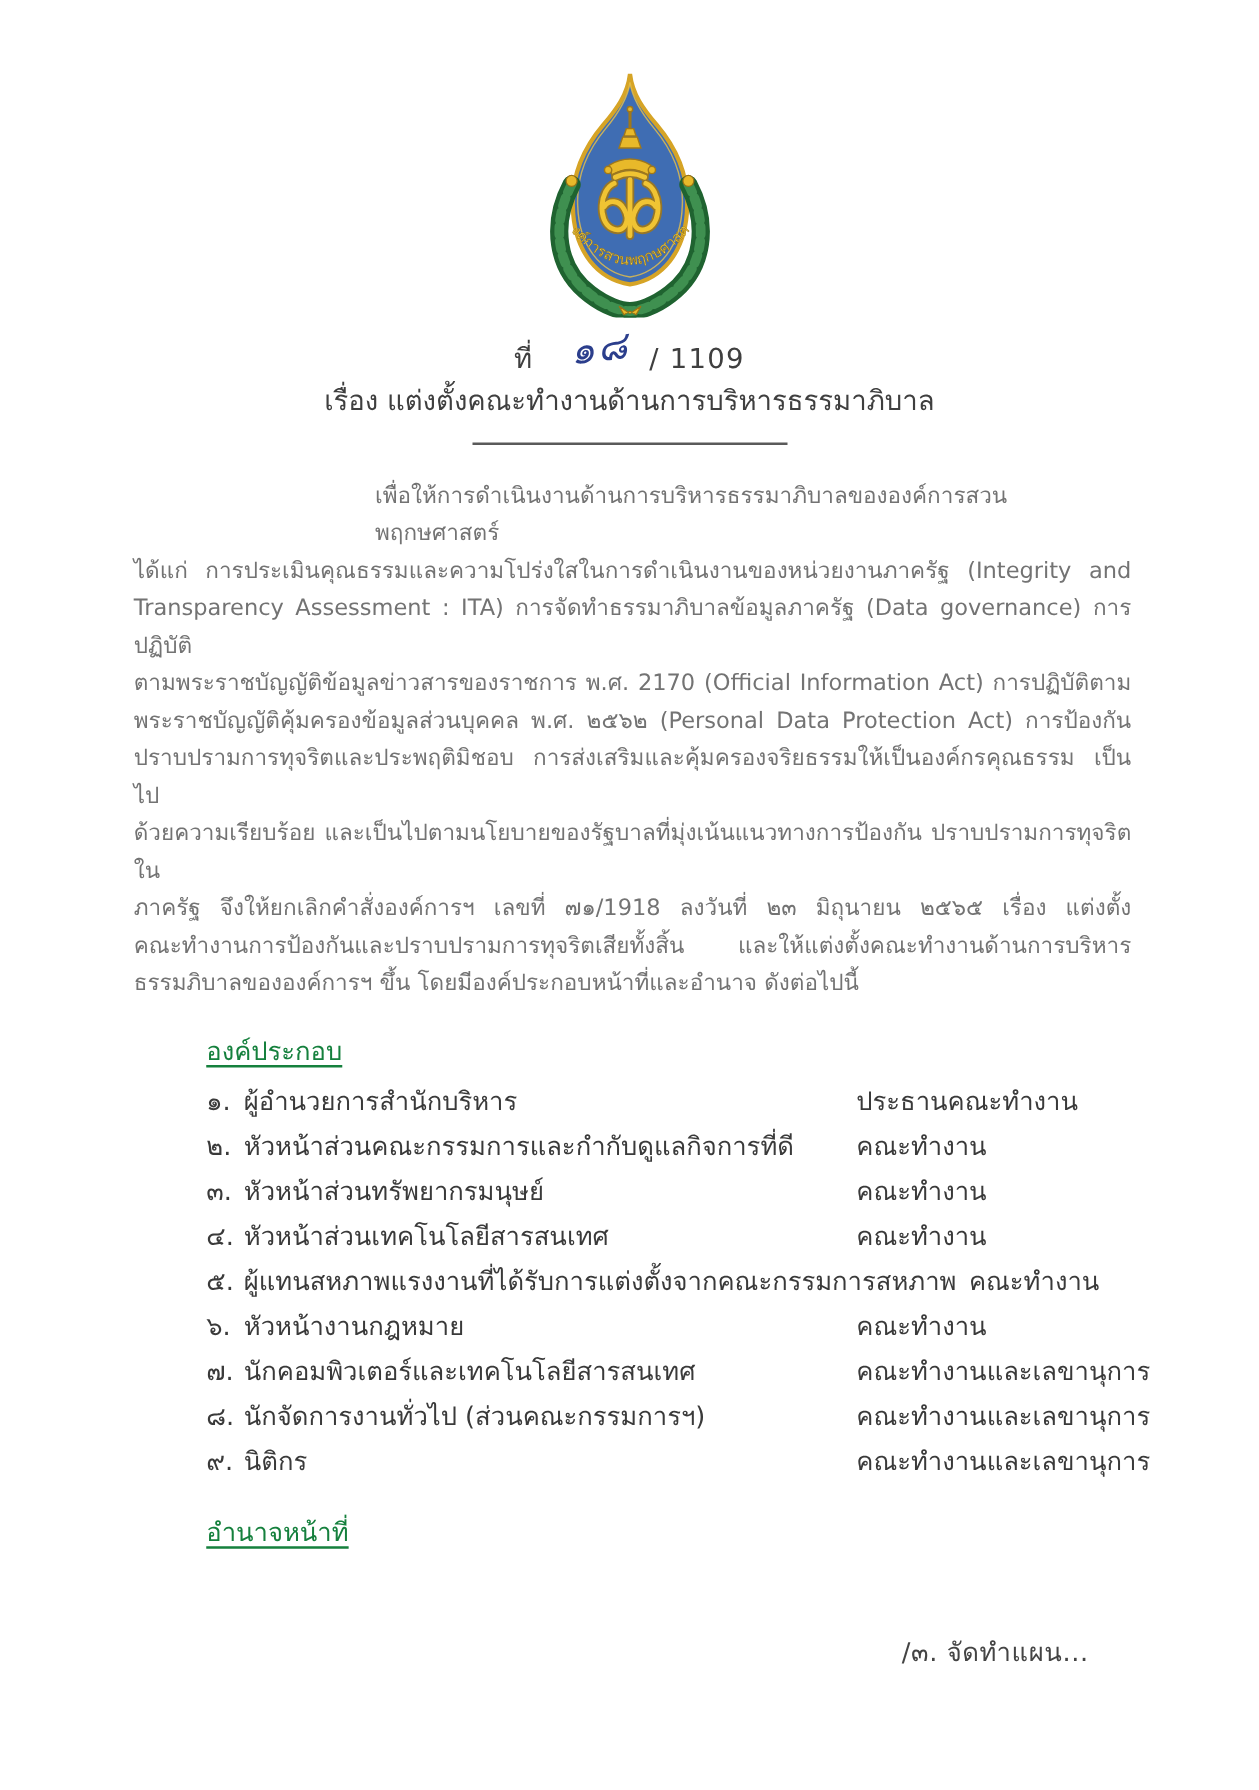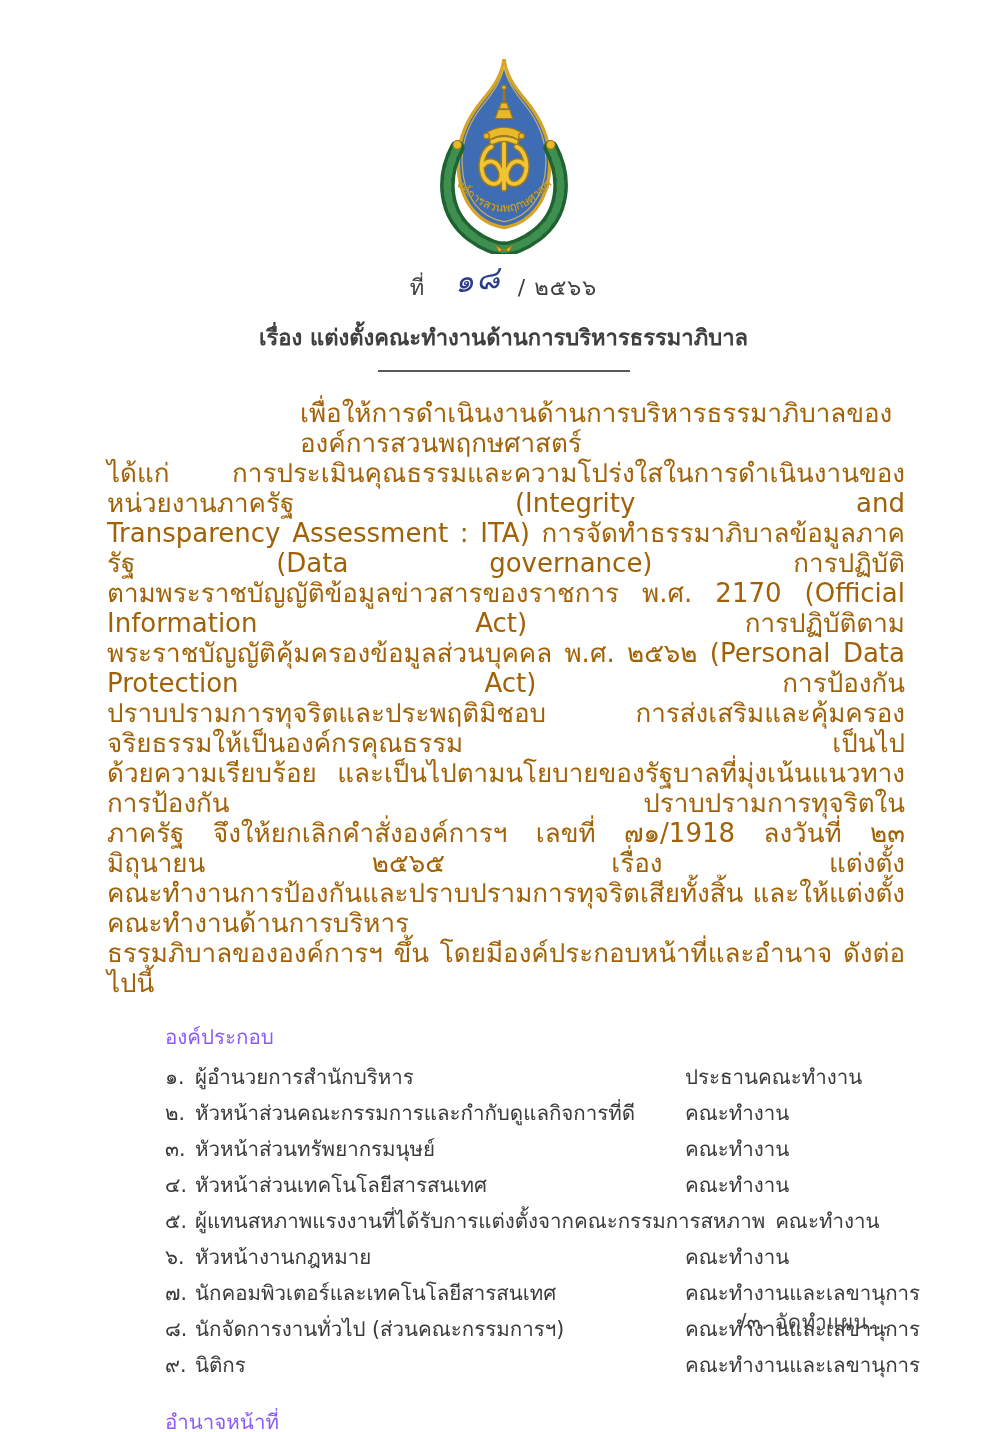--- a/index.html
+++ b/index.html
@@ -20,45 +20,46 @@
     display:inline-block;
     color:#2b3e8c;
     font-size:31px;
     font-style:italic;
     transform:rotate(-7deg);
     margin:0 16px 0 30px;
     position:relative; top:-5px;
     letter-spacing:2px;
   }
   .num-suffix{letter-spacing:1px;}
-  .subject{margin-top:18px;font-weight:bold;}
+  .subject{margin-top:2px;}
   .divider{width:252px;border:none;border-top:2px solid #5a5a5a;margin:16px auto 0;}
   
-  .para{margin:0 102px 0 107px;font-size:26px;line-height:30px;color:#a16207;}
+  .para{margin:0 102px 0 107px;font-size:18px;line-height:30px;color:#737373;}
   .para .pline{text-align:justify;text-align-last:justify;}
   .para .pline:last-child{text-align-last:auto;}
   .intro{margin-top:26px;}
   .intro .pline:first-child{padding-left:193px;}
   
   .sect-h{
     margin:22px 0 4px 165px;
     font-size:20.5px;
-    color:#8b5cf6;
+    color:#15803d;
+    text-decoration:underline;
     text-underline-offset:4px;
   }
   .members{margin:6px 100px 0 165px;font-size:20.5px;}
   .mrow{display:flex;align-items:baseline;line-height:36px;white-space:nowrap;}
   .mno{display:inline-block;width:30px;flex-shrink:0;}
   .mname{display:inline-block;min-width:480px;padding-right:10px;}
   .mrole{display:inline-block;}
   .duty-sect{}
   
   .footer{
     position:absolute;
-    right:118px;bottom:94px;
+    right:136px;bottom:94px;
     font-size:20.5px;color:#444;
     letter-spacing:.5px;
   }
 </style>
 </head>
 <body>
 
 <div class="page">
 
   <div class="logo-wrap">
@@ -106,21 +107,21 @@
       </g>
 
       <text font-size="12" fill="#f5d03a" stroke="#8a6410" stroke-width="0.3" font-family="DejaVu Sans, Liberation Sans, sans-serif">
         <textPath href="#arcT" startOffset="50%" text-anchor="middle">องค์การสวนพฤกษศาสตร์</textPath>
       </text>
     </svg>
   </div>
 
   <div class="hdr">
     <div class="num-line">
-      <span>ที่</span><span class="hand">๑๘</span><span class="num-suffix">/ ๒๕๖๖</span>
+      <span>ที่</span><span class="hand">๑๘</span><span class="num-suffix">/ 1109</span>
     </div>
     <div class="subject">เรื่อง แต่งตั้งคณะทำงานด้านการบริหารธรรมาภิบาล</div>
     <hr class="divider">
   </div>
 
   <div class="para intro">
 
   <div class="pline">เพื่อให้การดำเนินงานด้านการบริหารธรรมาภิบาลขององค์การสวนพฤกษศาสตร์</div>
       <div class="pline">ได้แก่ การประเมินคุณธรรมและความโปร่งใสในการดำเนินงานของหน่วยงานภาครัฐ (Integrity and</div>
       <div class="pline">Transparency Assessment : ITA) การจัดทำธรรมาภิบาลข้อมูลภาครัฐ (Data governance) การปฏิบัติ</div>

